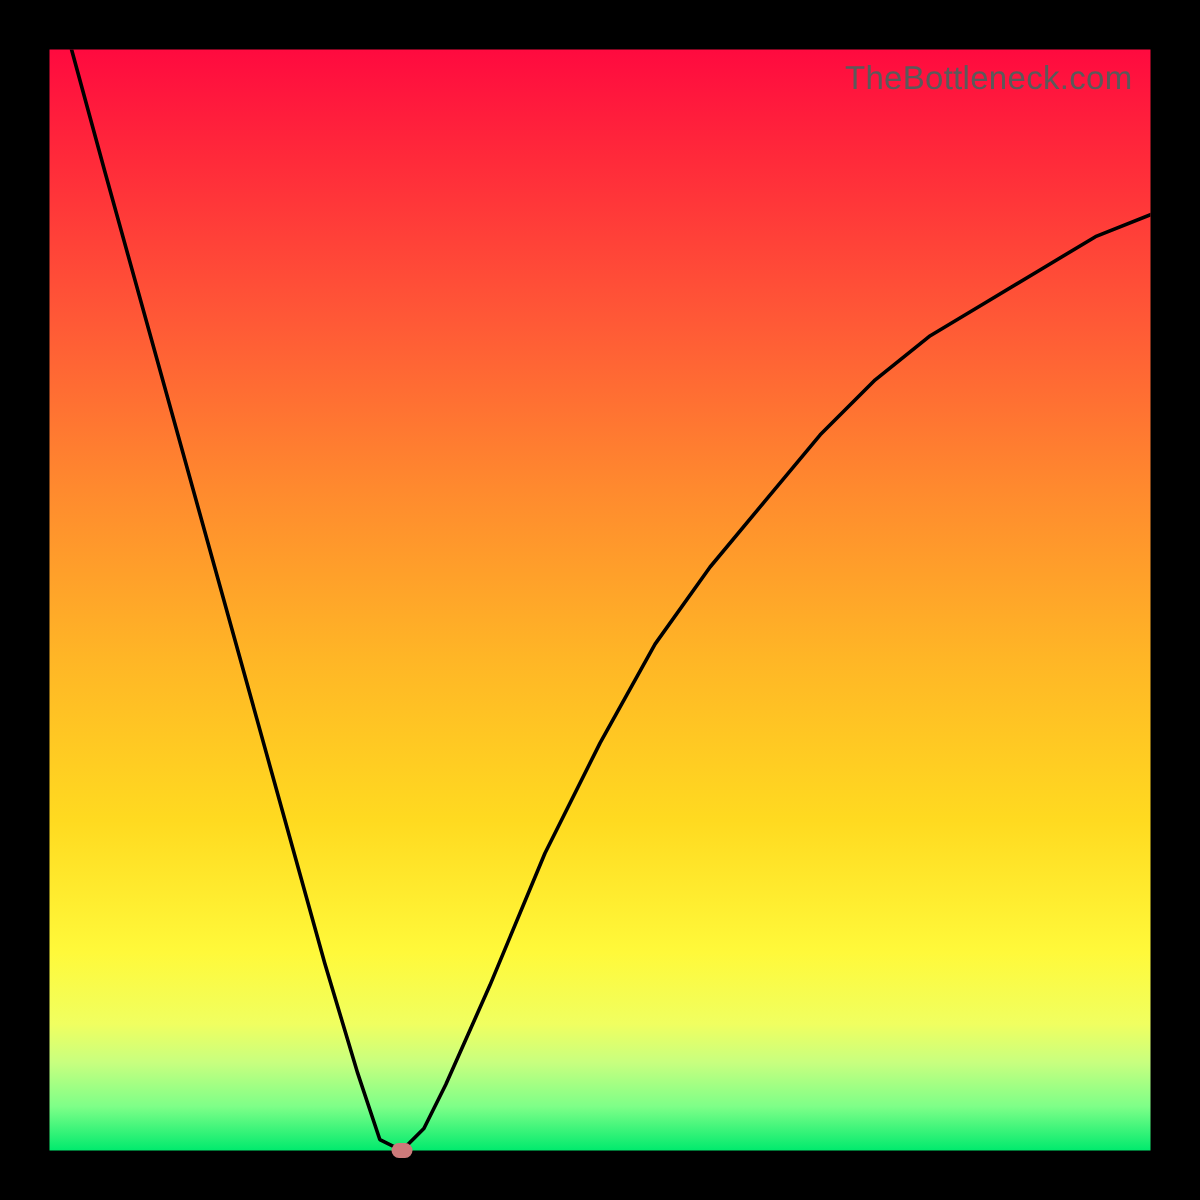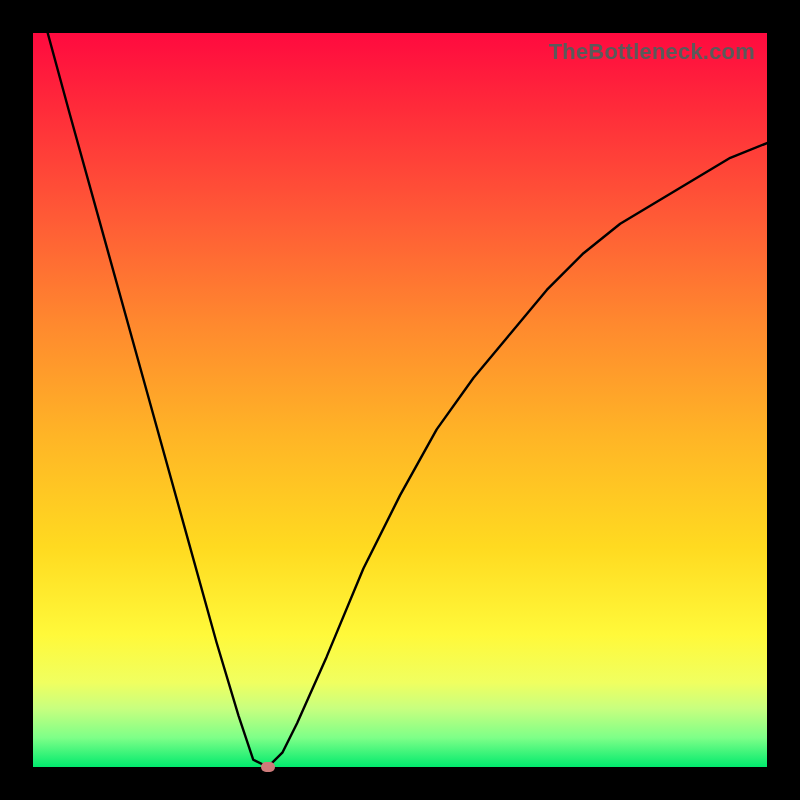--- a/index.html
+++ b/index.html
@@ -28,21 +28,21 @@
       #c8ff7f 92%,
       #7eff88 96%,
       #01ea6d 100%);
   }
   .watermark {
     position: absolute;
     top: 6px;
     right: 12px;
     font-family: Arial, Helvetica, sans-serif;
     font-size: 22px;
-    font-weight: 700;
+    font-weight: 400;
     color: #5a5a5a;
     letter-spacing: 0.2px;
     user-select: none;
   }
   svg.curve {
     position: absolute;
     left: 0; top: 0;
     width: 734px; height: 734px;
   }
   .marker {

